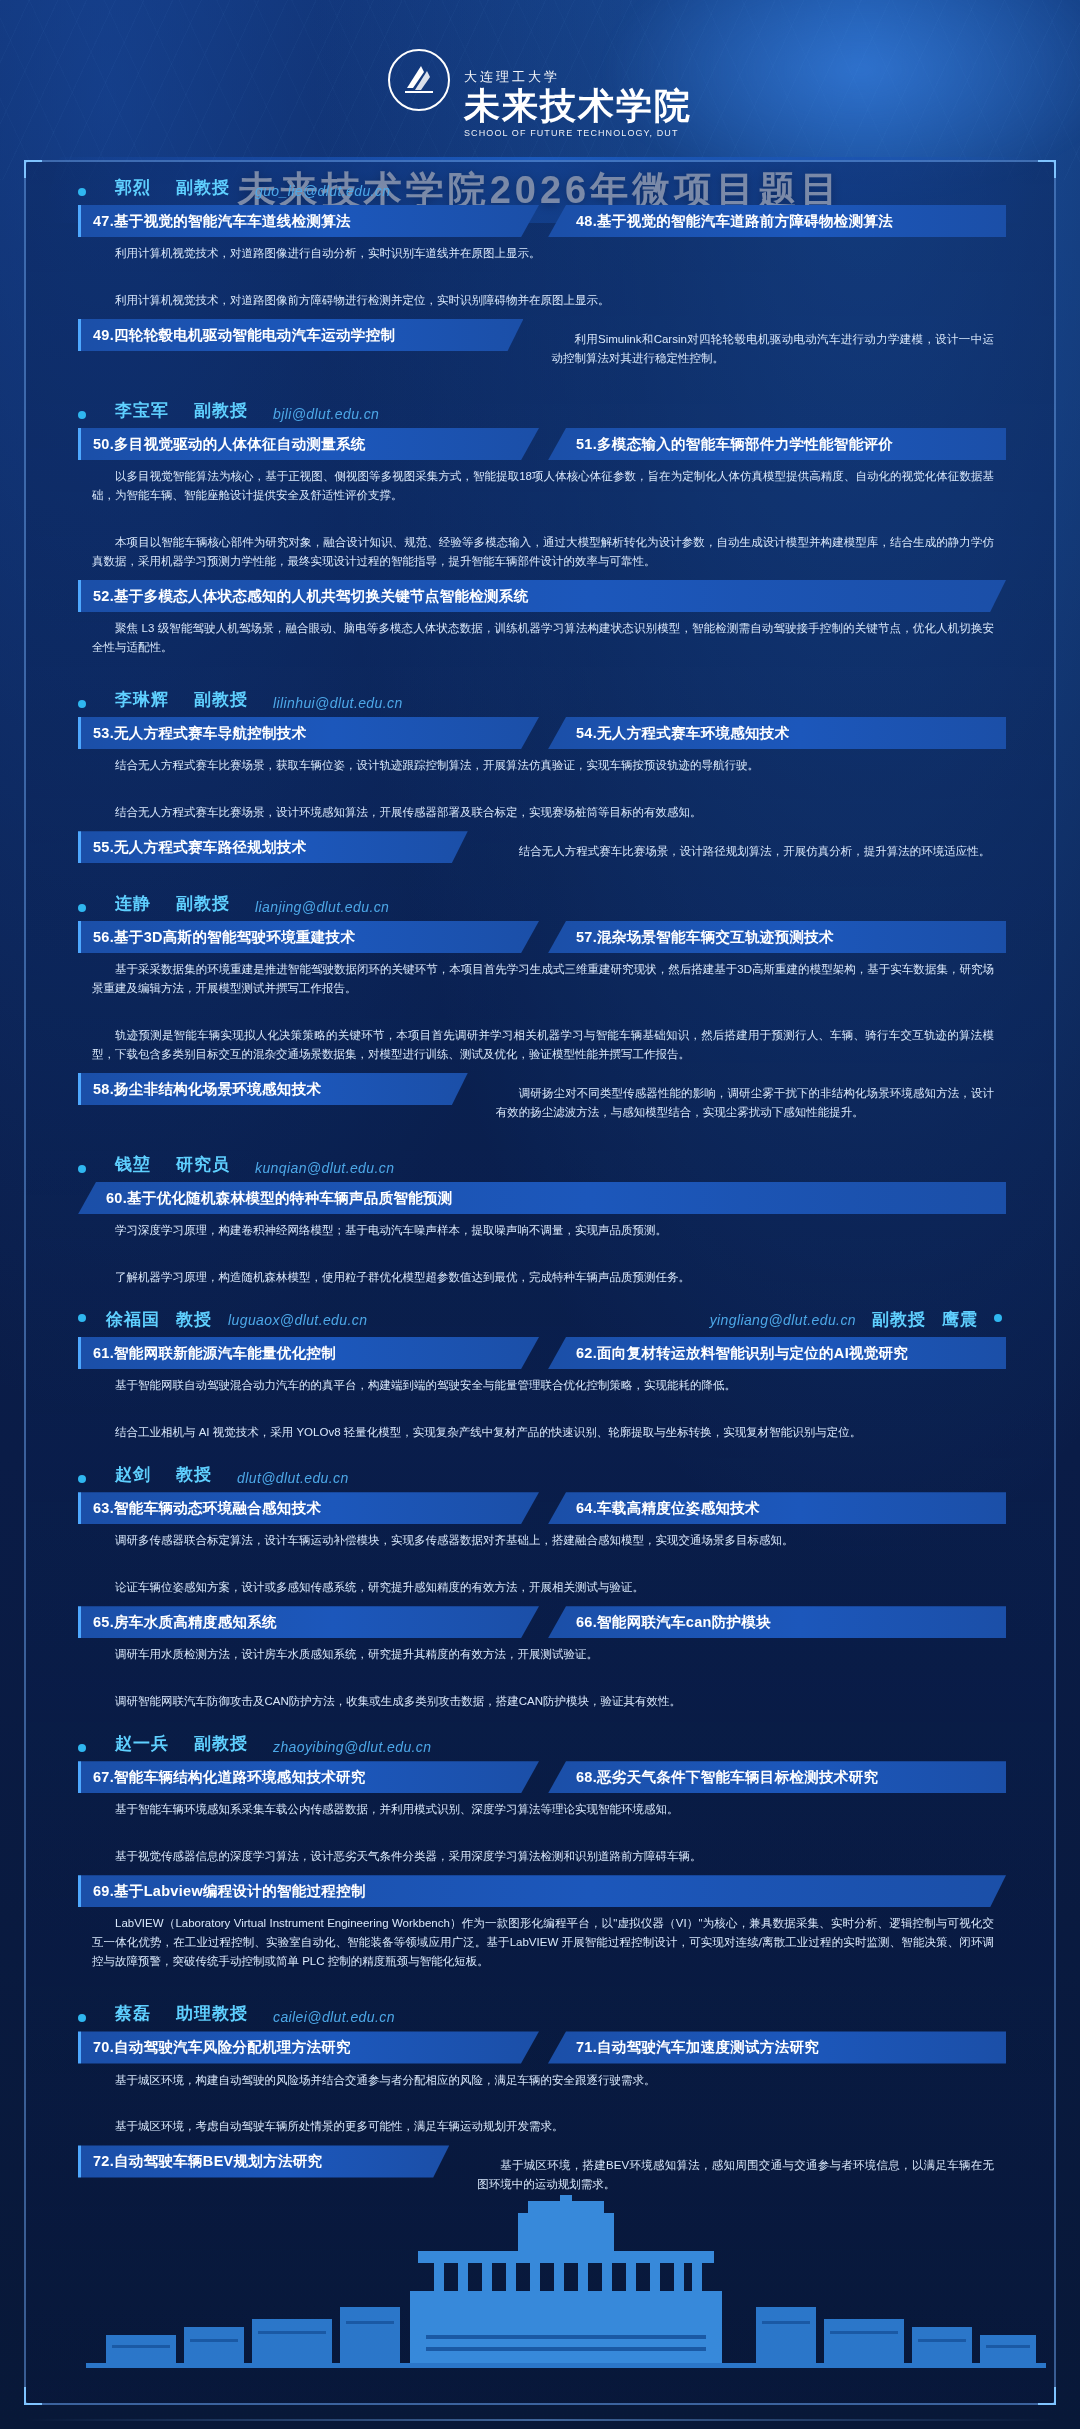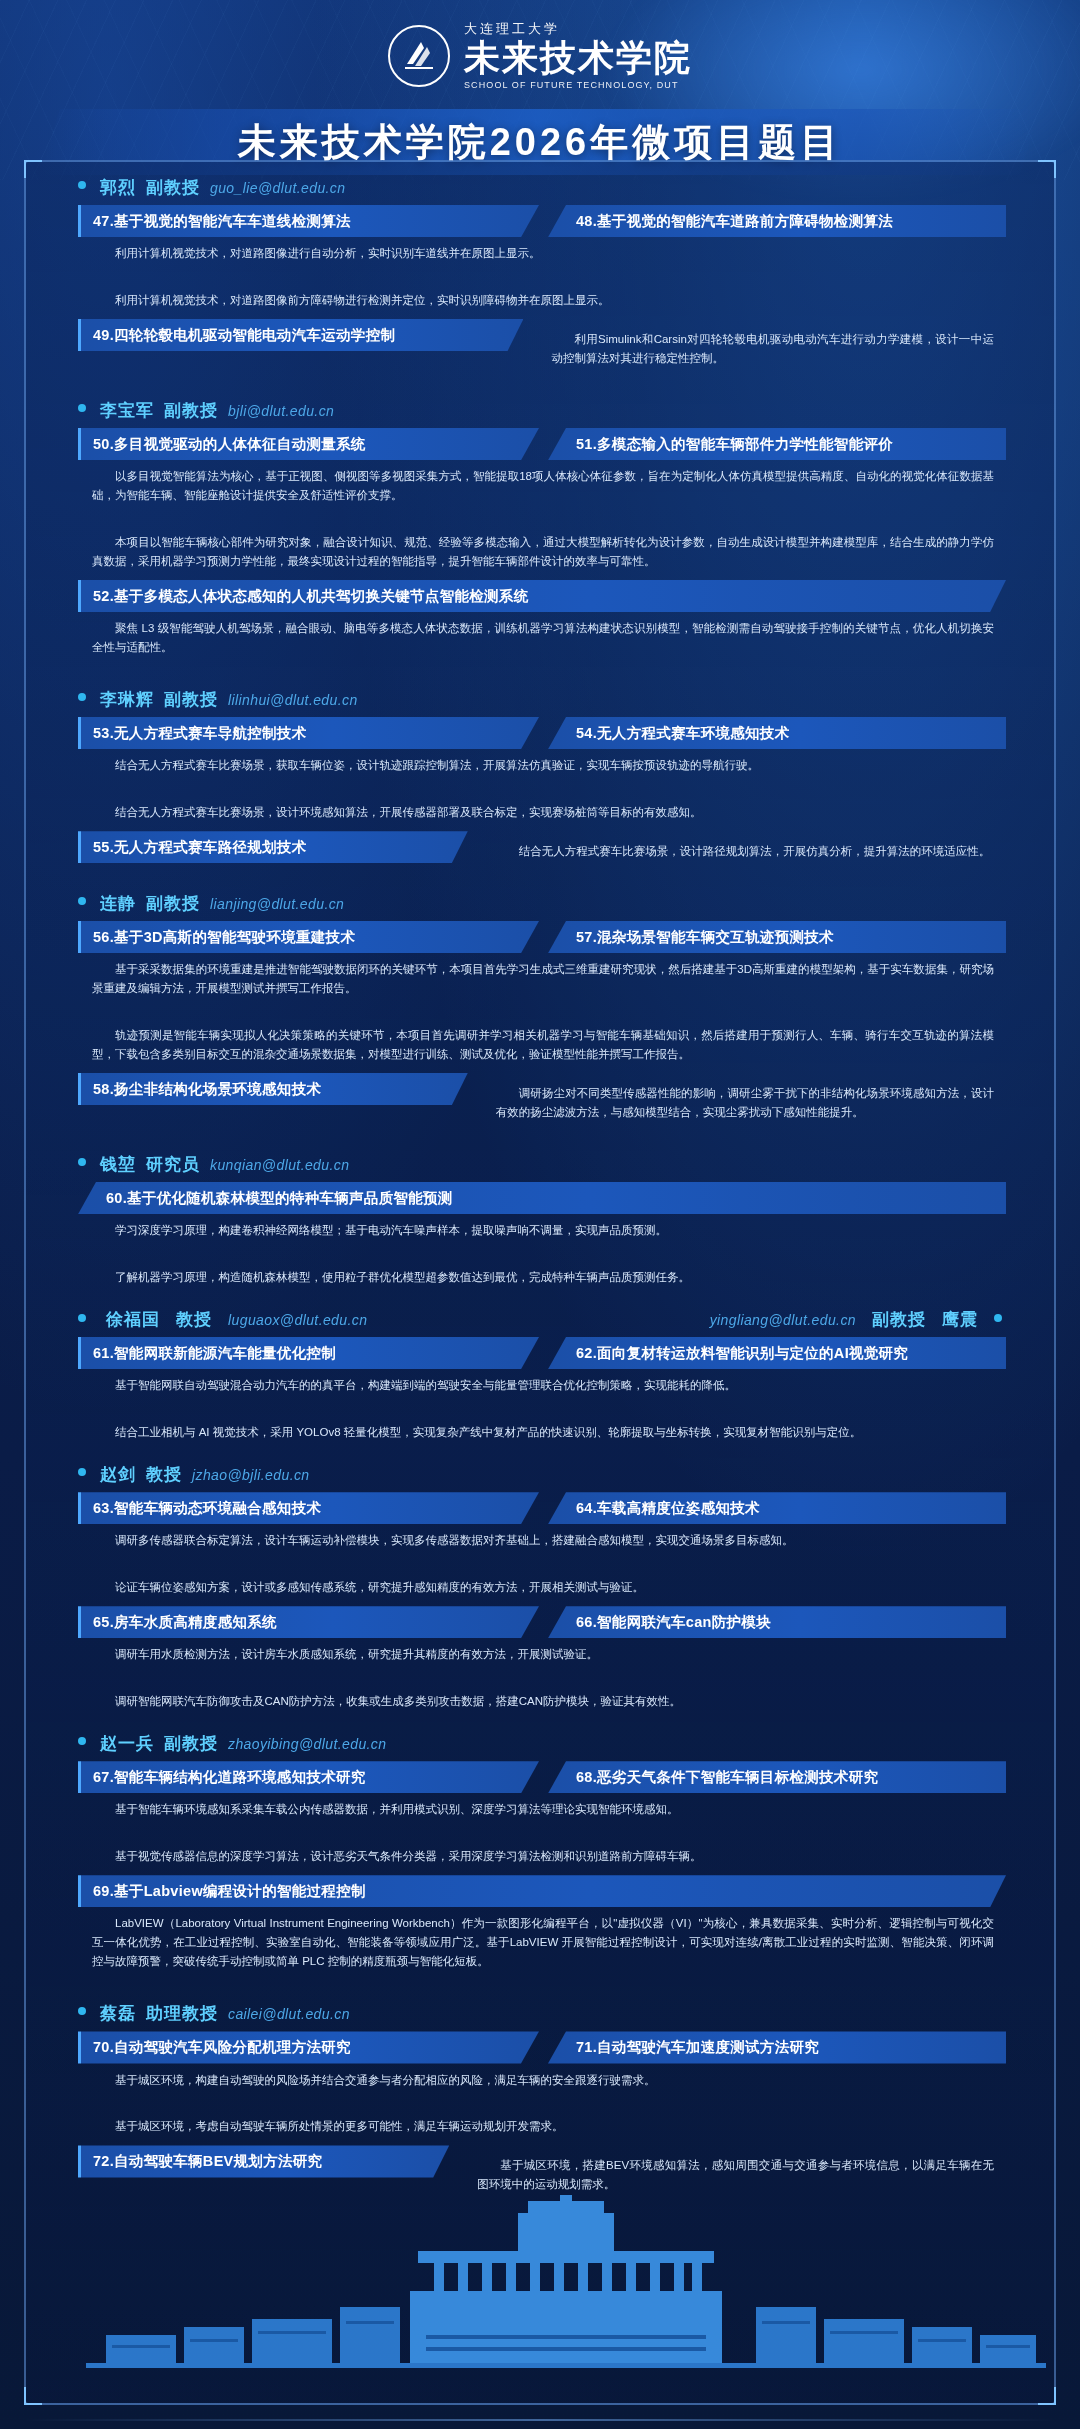--- a/index.html
+++ b/index.html
@@ -44,21 +44,21 @@
     gap: 14px;
   }
   .logo-mark {
     width: 62px; height: 62px; border-radius: 50%;
     border: 2px solid #ffffff;
     display: flex; align-items: center; justify-content: center;
     position: relative;
     flex: none;
   }
   .logo-mark svg { display:block; }
-  .logo-text { color: #fff; line-height: 1; }
+  .logo-text { color: #fff; line-height: 1; margin-top: 48px; }
   .logo-cn-small { font-size: 13px; letter-spacing: 3px; opacity: .95; }
   .logo-cn-big { font-size: 36px; font-weight: 700; letter-spacing: 2px; margin-top: 5px; }
   .logo-en { font-size: 9px; letter-spacing: 1.1px; margin-top: 5px; opacity: .92; }
 
   .title-band {
     margin-top: 19px;
     position: relative;
     height: 66px;
     display: flex; align-items: center; justify-content: center;
   }
@@ -94,21 +94,21 @@
   .frame .c-br { right: -2px; bottom: -2px; border-left: none; border-top: none; }
 
   .inner {
     position: absolute;
     left: 52px; top: 2px;
     width: 928px;
   }
 
   
   .teacher {
-    display: flex; align-items: center; gap: 10px;
+    display: flex; align-items: flex-end; gap: 25px;
     padding: 12px 0 6px 0;
   }
   .dot {
     width: 8px; height: 8px; background: #2fb7f0; border-radius: 50%;
     display: inline-block; margin-right: 4px; flex: none;
     position: relative; top: -3px;
   }
   .t-name { color: #5fd0ff; font-size: 17px; font-weight: 700; letter-spacing: 1px; }
   .t-role { color: #5fd0ff; font-size: 17px; font-weight: 700; letter-spacing: 1px; }
   .t-mail { color: #4da8e8; font-size: 14px; font-style: italic; letter-spacing: .4px; }
@@ -323,21 +323,21 @@
       </div>
       <div class="descs-2">
         <div class="d proj-desc">基于智能网联自动驾驶混合动力汽车的的真平台，构建端到端的驾驶安全与能量管理联合优化控制策略，实现能耗的降低。</div>
         <div class="d proj-desc">结合工业相机与 AI 视觉技术，采用 YOLOv8 轻量化模型，实现复杂产线中复材产品的快速识别、轮廓提取与坐标转换，实现复材智能识别与定位。</div>
       </div>
 
       <div class="teacher">
         <span class="dot"></span>
         <span class="t-name">赵剑</span>
         <span class="t-role">教授</span>
-        <span class="t-mail">jzhao@bjli.edu.cn</span>
+        <span class="t-mail">dlut@dlut.edu.cn</span>
       </div>
       <div class="titles-2">
         <div class="proj-title t1">63.智能车辆动态环境融合感知技术</div>
         <div class="proj-title t2">64.车载高精度位姿感知技术</div>
       </div>
       <div class="descs-2">
         <div class="d proj-desc">调研多传感器联合标定算法，设计车辆运动补偿模块，实现多传感器数据对齐基础上，搭建融合感知模型，实现交通场景多目标感知。</div>
         <div class="d proj-desc">论证车辆位姿感知方案，设计或多感知传感系统，研究提升感知精度的有效方法，开展相关测试与验证。</div>
       </div>
       <div class="titles-2">

